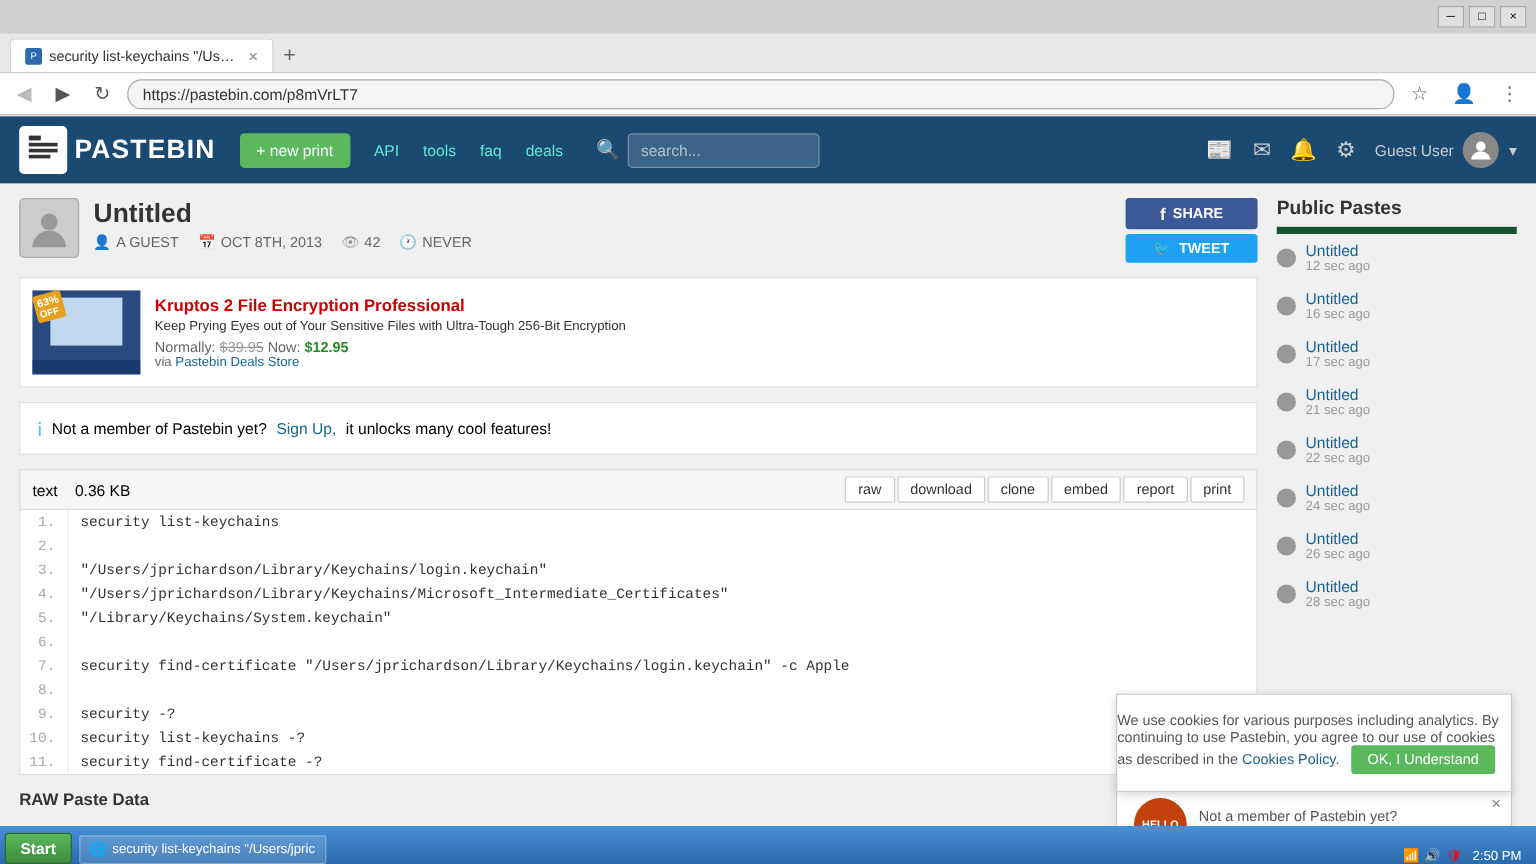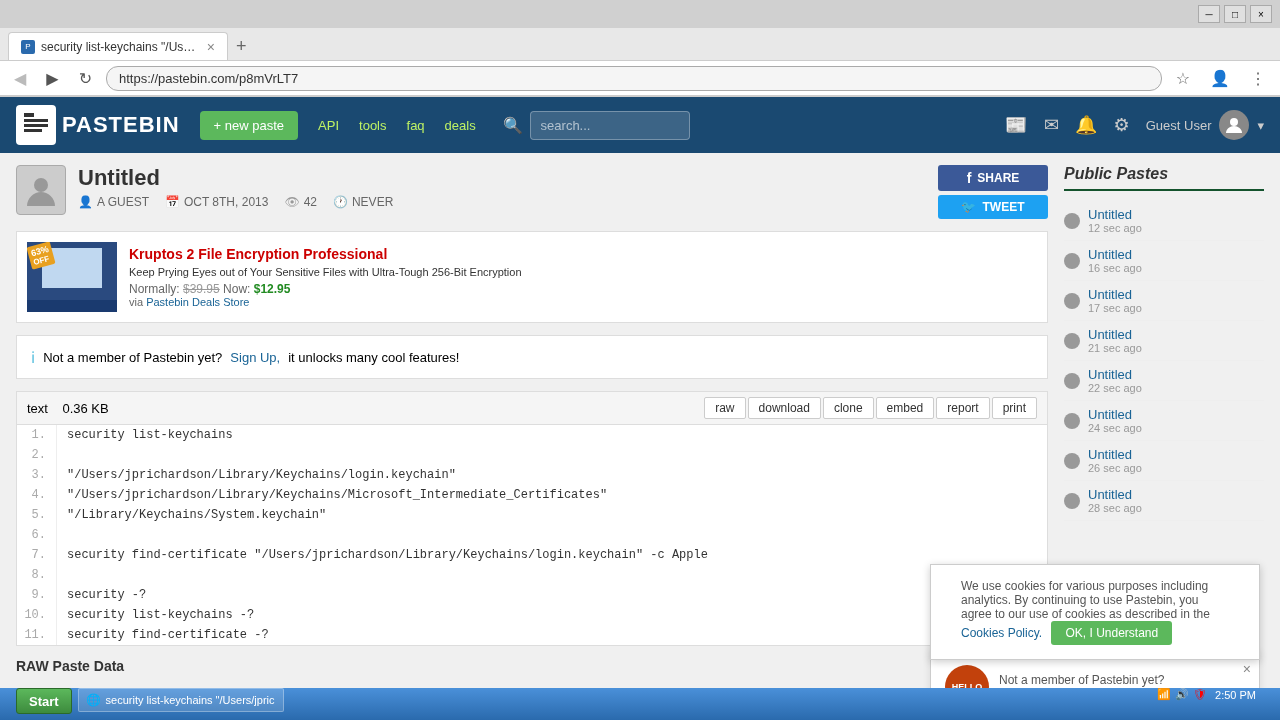--- a/index.html
+++ b/index.html
@@ -24,21 +24,21 @@
 
     
     .page { background: #f0f0f0; }
 
     
     .pb-header { background: #1a4971; height: 56px; display: flex; align-items: center; padding: 18px 16px; gap: 20px; }
     .pb-logo { display: flex; align-items: center; gap: 6px; }
     .pb-logo-icon { width: 40px; height: 40px; background: #fff; border-radius: 4px; display: flex; align-items: center; justify-content: center; }
     .pb-logo-text { color: #fff; font-size: 22px; font-weight: bold; letter-spacing: 1px; }
     .pb-new-paste { background: #5cb85c; color: #fff; border: none; border-radius: 4px; padding: 7px 14px; font-size: 13px; cursor: pointer; display: flex; align-items: center; gap: 4px; }
-    .pb-nav-link { color: #bef264; text-decoration: none; font-size: 13px; cursor: pointer; }
+    .pb-nav-link { color: #5eead4; text-decoration: none; font-size: 13px; cursor: pointer; }
     .pb-search { background: rgba(255,255,255,0.15); border: 1px solid rgba(255,255,255,0.3); border-radius: 4px; padding: 6px 10px; color: #fff; font-size: 13px; width: 160px; }
     .pb-search::placeholder { color: rgba(255,255,255,0.6); }
     .pb-header-icons { margin-left: auto; display: flex; align-items: center; gap: 16px; }
     .pb-icon-btn { background: none; border: none; color: #ccc; cursor: pointer; font-size: 18px; }
     .pb-user { display: flex; align-items: center; gap: 8px; color: #ccc; font-size: 13px; cursor: pointer; }
     .pb-avatar { width: 30px; height: 30px; background: #888; border-radius: 50%; display: flex; align-items: center; justify-content: center; color: #fff; }
 
     
     .main-layout { display: flex; padding: 12px 16px; gap: 16px; background: #f0f0f0; justify-content: space-between; }
     .main-content { flex: 1; min-width: 0; }
@@ -78,41 +78,41 @@
     .code-btn { background: #fff; border: 1px solid #ccc; padding: 3px 10px; font-size: 12px; cursor: pointer; color: #333; border-radius: 2px; }
     .code-area { background: #fff; border: 1px solid #ddd; padding: 0; overflow-x: auto; }
     .code-line { display: flex; font-family: 'Courier New', monospace; font-size: 12px; line-height: 20px; }
     .line-num { width: 40px; text-align: right; padding-right: 10px; color: #aaa; flex-shrink: 0; border-right: 1px solid #eee; margin-right: 10px; user-select: none; }
     .line-code { white-space: pre; color: #333; }
 
     
     .raw-section { margin-top: 12px; font-size: 14px; font-weight: bold; color: #333; }
 
     
-    .sidebar-title { font-size: 16px; font-weight: bold; color: #333; margin-bottom: 10px; padding-bottom: 6px; border-bottom: 2px solid #14532d; font-style: italic; }
+    .sidebar-title { font-size: 16px; font-weight: bold; color: #333; padding-bottom: 6px; border-bottom: 6px solid #14532d; }
     .public-paste-item { display: flex; align-items: center; gap: 8px; padding: 6px 0; border-bottom: 1px solid #eee; }
     .paste-icon { width: 16px; height: 16px; background: #999; border-radius: 50%; flex-shrink: 0; }
     .paste-item-text { flex: 1; }
     .paste-item-name { font-size: 13px; color: #1a6496; cursor: pointer; }
     .paste-item-time { font-size: 11px; color: #999; }
 
     
-    .cookie-notice { position: fixed; bottom: 60px; right: 20px; background: #fff; border: 1px solid #ccc; box-shadow: 0 2px 8px rgba(0,0,0,0.2); padding: 14px 30px; width: 330px; font-size: 12px; color: #555; z-index: 100; }
+    .cookie-notice { position: fixed; bottom: 60px; right: 20px; background: #fff; border: 1px solid #ccc; box-shadow: 0 2px 8px rgba(0,0,0,0.2); padding: 14px 0; width: 330px; font-size: 12px; color: #555; z-index: 100; }
     .cookie-policy-link { color: #1a6496; cursor: pointer; }
     .cookie-ok-btn { background: #5cb85c; color: #fff; border: none; border-radius: 3px; padding: 5px 14px; font-size: 12px; cursor: pointer; margin-left: 6px; }
 
     
     .signup-notice { position: fixed; bottom: 0; right: 20px; background: #fff; border: 1px solid #ccc; box-shadow: 0 -2px 8px rgba(0,0,0,0.1); padding: 10px 14px; width: 330px; font-size: 12px; display: flex; align-items: center; gap: 10px; z-index: 99; }
     .hello-badge { width: 44px; height: 44px; background: #c2410c; border-radius: 50%; display: flex; align-items: center; justify-content: center; font-size: 9px; font-weight: bold; color: #fff; text-align: center; flex-shrink: 0; }
     .signup-text { font-size: 12px; color: #555; }
     .signup-link { color: #1a6496; font-weight: bold; cursor: pointer; }
     .signup-close { position: absolute; top: 6px; right: 8px; background: none; border: none; cursor: pointer; font-size: 14px; color: #888; }
 
     
-    .taskbar { position: fixed; bottom: 0; left: 0; right: 0; height: 32px; background: linear-gradient(to bottom, #4a90d9, #2a6aad); display: flex; align-items: flex-start; padding: 0 16px; gap: 2px; z-index: 200; }
+    .taskbar { position: fixed; bottom: 0; left: 0; right: 0; height: 32px; background: linear-gradient(to bottom, #4a90d9, #2a6aad); display: flex; align-items: flex-end; padding: 0 4px; gap: 2px; z-index: 200; }
     .start-btn { background: linear-gradient(to bottom, #5cb85c, #3d8b3d); border: 1px solid #2a6a2a; border-radius: 3px; color: #fff; font-weight: bold; font-size: 13px; padding: 3px 12px; cursor: pointer; height: 26px; }
     .taskbar-items { display: flex; gap: 2px; flex: 1; margin-left: 4px; }
     .taskbar-item { background: rgba(255,255,255,0.15); border: 1px solid rgba(255,255,255,0.3); border-radius: 2px; color: #fff; font-size: 11px; padding: 2px 8px; cursor: pointer; height: 24px; display: flex; align-items: center; gap: 4px; }
     .taskbar-right { display: flex; align-items: center; gap: 8px; color: #fff; font-size: 11px; padding: 0 8px; }
     .system-tray { display: flex; align-items: center; gap: 4px; }
 
     
     .laptop-img { width: 90px; height: 70px; background: #2a4a7f; position: relative; overflow: hidden; }
     .laptop-screen { width: 60px; height: 40px; background: #c0d8f0; position: absolute; top: 6px; left: 15px; }
     .laptop-base { width: 90px; height: 12px; background: #1a3a6f; position: absolute; bottom: 0; left: 0; }
@@ -157,21 +157,21 @@
         <svg width="28" height="28" viewBox="0 0 28 28">
             <rect x="2" y="2" width="10" height="4" fill="#333"></rect>
             <rect x="2" y="8" width="24" height="3" fill="#333"></rect>
             <rect x="2" y="13" width="24" height="3" fill="#333"></rect>
             <rect x="2" y="18" width="18" height="3" fill="#333"></rect>
           </svg>
       </div>
       <span class="pb-logo-text">PASTEBIN</span>
     </div>
     <button class="pb-new-paste">
-      <span>+ new paste</span>
+      <span>+ new print</span>
     </button>
     <a class="pb-nav-link">API</a>
     <a class="pb-nav-link">tools</a>
     <a class="pb-nav-link">faq</a>
     <a class="pb-nav-link">deals</a>
     <div style="display:flex;align-items:center;gap:6px;margin-left:8px;">
       <span style="color:#ccc;font-size:16px;">🔍</span>
       <input class="pb-search" type="text" placeholder="search..." style="">
     </div>
     <div class="pb-header-icons">

